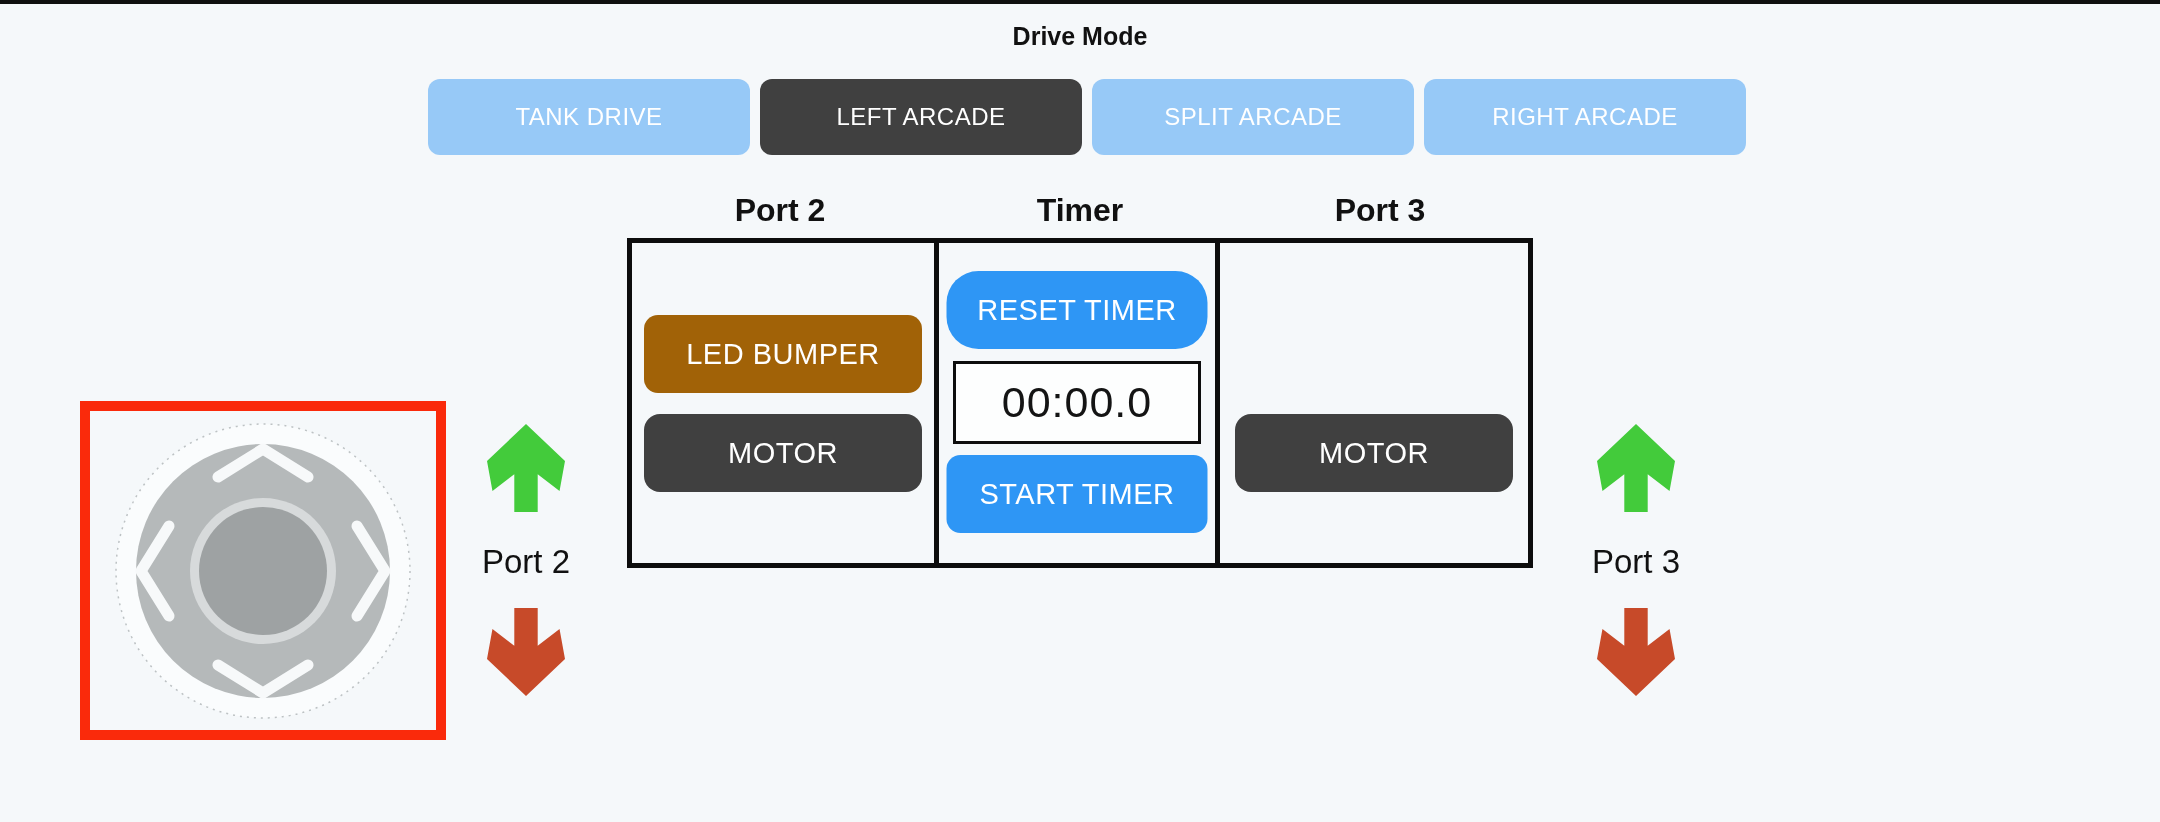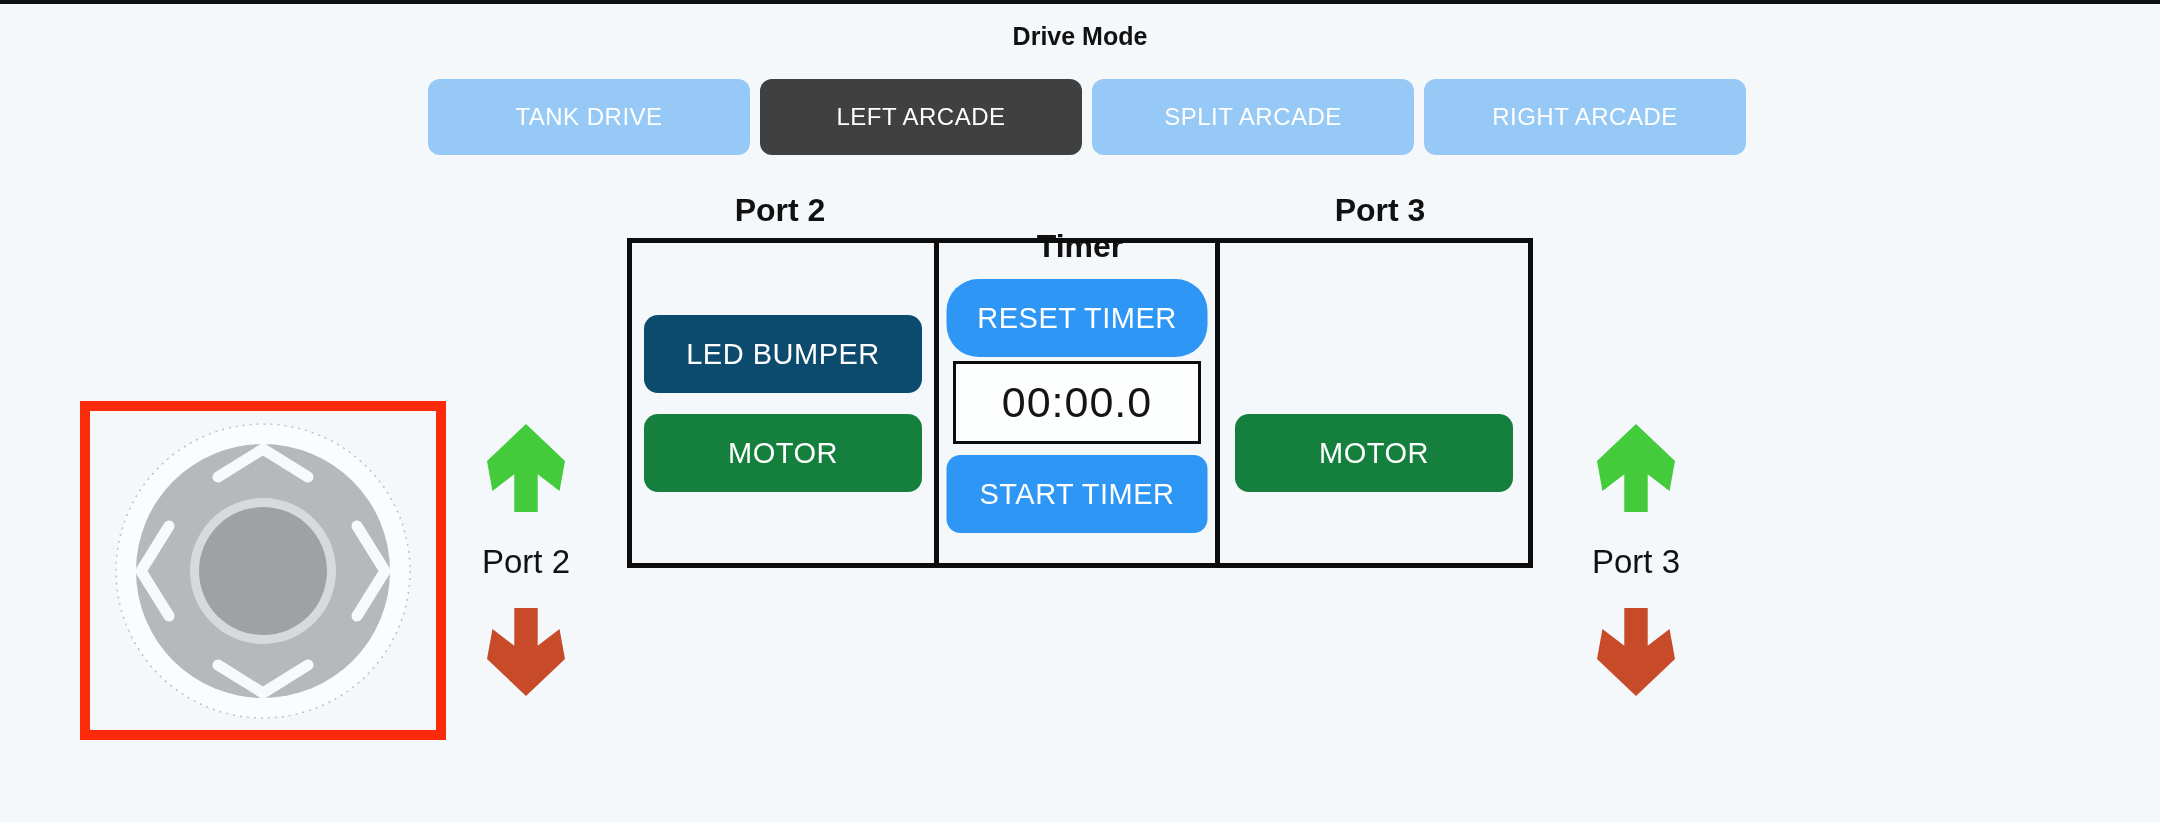--- a/index.html
+++ b/index.html
@@ -39,59 +39,59 @@
   }
   .mode-btn.active { background: #404040; }
   
   .col-header {
     position: absolute; top: 192px;
     width: 320px; margin-left: -160px;
     text-align: center;
     font-size: 32px; font-weight: bold; color: #111;
   }
   .col-header.h1 { left: 780px; }
-  .col-header.h2 { left: 1080px; margin-top: 36px; }
+  .col-header.h2 { left: 1080px; }
   .col-header.h3 { left: 1380px; }
   
   .panel {
     position: absolute; left: 627px; top: 238px;
     width: 906px; height: 330px;
     border: 5px solid #0D0D0D;
     box-sizing: border-box;
     display: flex;
     background: transparent;
   }
   .cell { position: relative; height: 100%; box-sizing: border-box; }
   .cell.c1 { width: 302px; }
   .cell.c2 { width: 286px; border-left: 5px solid #0D0D0D; border-right: 5px solid #0D0D0D; }
   .cell.c3 { width: 298px; flex: 1; }
   .dev-btn {
     position: absolute; left: 50%; transform: translateX(-50%);
     width: 278px; height: 78px;
     border: none; border-radius: 14px;
-    background: #0c4a6e; color: #FFFFFF;
+    background: #a16207; color: #FFFFFF;
     font-size: 29px; font-family: "Liberation Sans", sans-serif;
     letter-spacing: 0.5px;
     display: flex; align-items: center; justify-content: center;
     cursor: pointer; padding: 0;
   }
-  .dev-btn.dim { background: #15803d; }
+  .dev-btn.dim { background: #404040; border-radius: 16px; }
   .dev-btn.row1 { top: 72px; }
   .dev-btn.row2 { top: 171px; }
   .timer-btn {
     position: absolute; left: 50%; transform: translateX(-50%);
     width: 261px; height: 78px;
     border: none; border-radius: 14px;
     background: #2E96F5; color: #FFFFFF;
     font-size: 29px; font-family: "Liberation Sans", sans-serif;
     letter-spacing: 0.5px;
     display: flex; align-items: center; justify-content: center;
     cursor: pointer; padding: 0;
   }
-  .timer-btn.reset { top: 36px; border-radius: 32px; }
+  .timer-btn.reset { top: 28px; border-radius: 32px; }
   .timer-btn.start { top: 212px; }
   .timer-display {
     position: absolute; left: 50%; transform: translateX(-50%);
     top: 118px;
     width: 248px; height: 83px;
     box-sizing: border-box;
     border: 3px solid #0D0D0D;
     background: #FDFEFE;
     color: #141414;
     font-size: 43px; letter-spacing: 1px;

